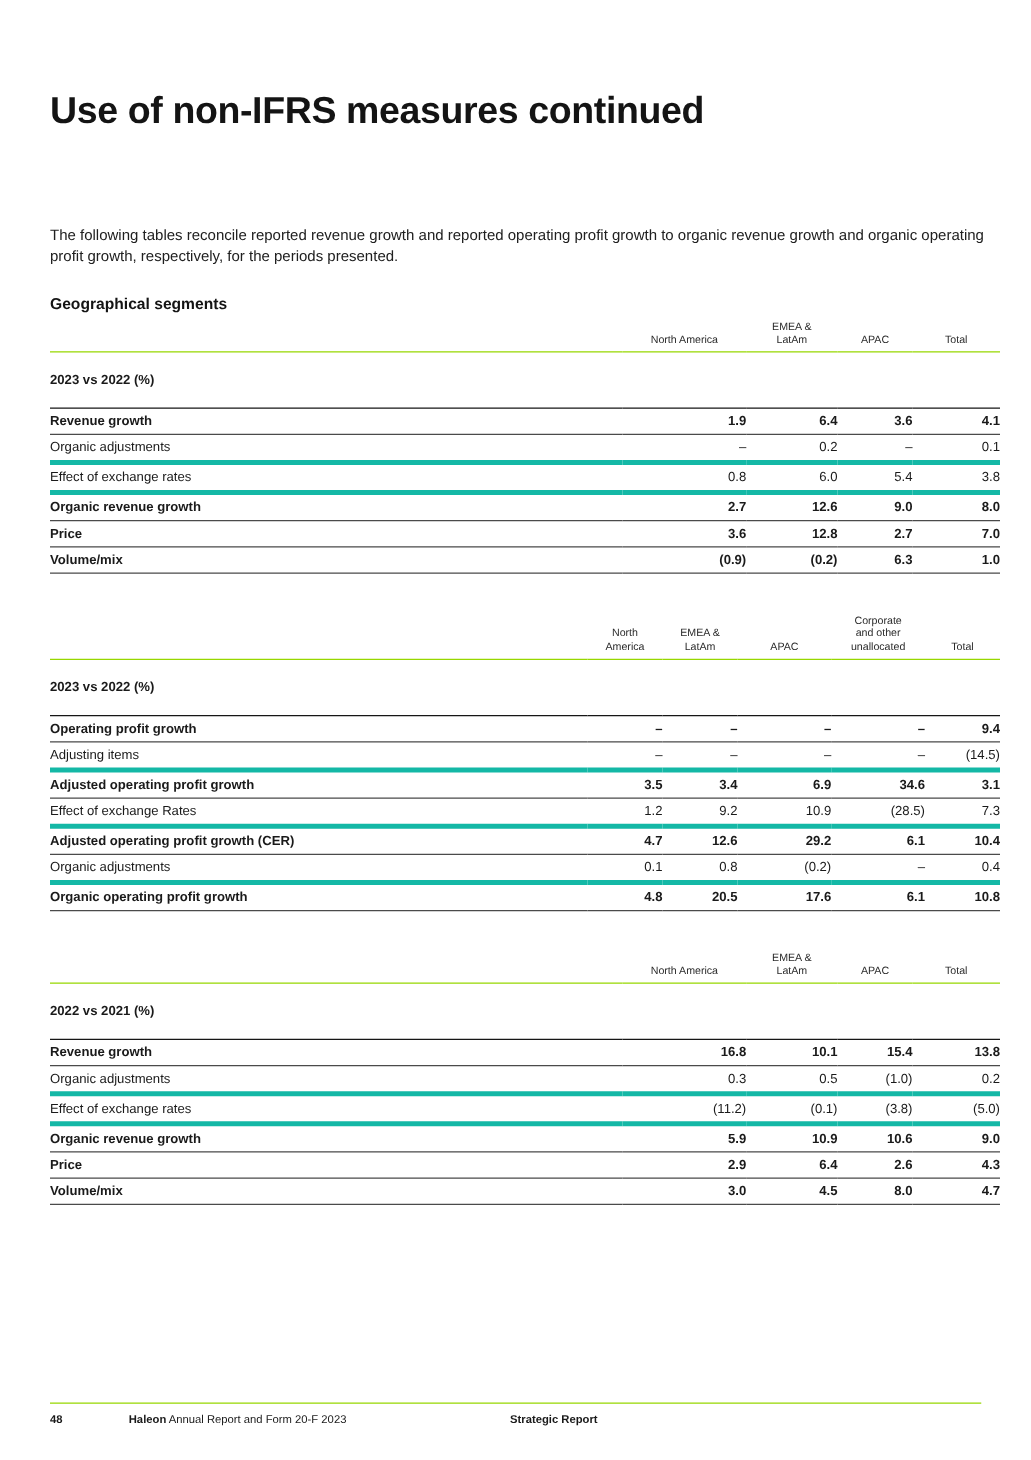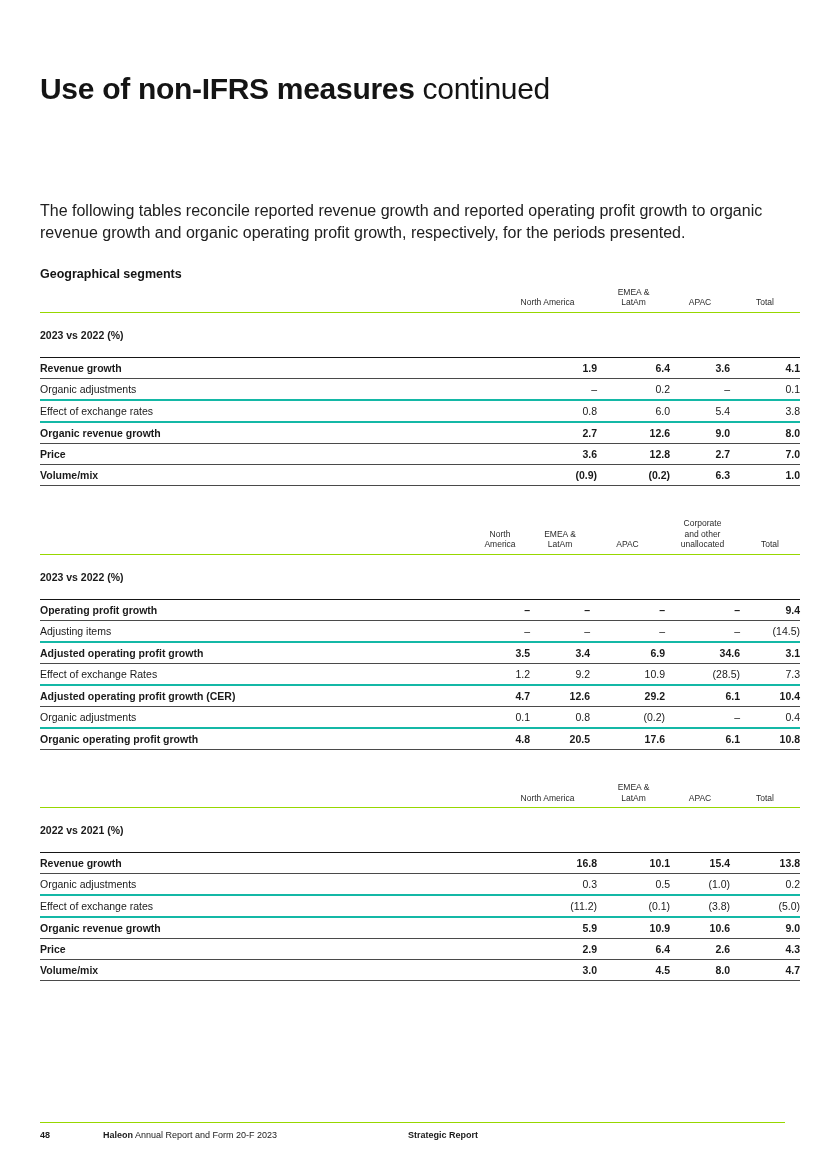--- a/index.html
+++ b/index.html
@@ -20,25 +20,25 @@
     padding: 0 40px;
   }
   h1.page-title {
     margin-top: 72px;
     font-size: 30px;
     letter-spacing: -0.3px;
     font-weight: normal;
     color: #141414;
   }
   h1.page-title .t-bold { font-weight: bold; }
-  h1.page-title .t-light { font-weight: normal; }
+  h1.page-title .t-light { font-weight: bold; }
   p.intro {
-    margin-top: 94px;
+    margin-top: 74px;
     width: 748px;
-    font-size: 16px;
+    font-size: 12px;
     line-height: 1.4;
     color: #202020;
   }
   h2.section-heading {
     margin-top: 22px;
     font-size: 12.5px;
     font-weight: bold;
     color: #141414;
   }
   .tables-container { margin-top: 6px; }
@@ -67,21 +67,21 @@
   tr.col-header-row th:first-child { text-align: left; }
   tr.period-row th {
     text-align: left;
     font-weight: bold;
     padding: 16px 0;
     border-bottom: 1.2px solid #161616;
   }
   tbody td { padding: 4px 0; }
   td.row-label { text-align: left; }
   td.cell-value { text-align: right; }
-  tr.normal-row td { border-bottom: 2px solid #14b8a6; font-weight: normal; }
+  tr.normal-row td { border-bottom: 4px solid #14b8a6; font-weight: normal; }
   tr.bold-row td { border-bottom: 1px solid #4a4a4a; font-weight: bold; }
 
   
   .t1 tr.col-header-row th:nth-child(1), .t3 tr.col-header-row th:nth-child(1) { width: 458px; }
   .t1 tr.col-header-row th:nth-child(2), .t3 tr.col-header-row th:nth-child(2) { width: 99px; }
   .t1 tr.col-header-row th:nth-child(3), .t3 tr.col-header-row th:nth-child(3) { width: 73px; }
   .t1 tr.col-header-row th:nth-child(4), .t3 tr.col-header-row th:nth-child(4) { width: 60px; }
   .t1 tr.col-header-row th:nth-child(5), .t3 tr.col-header-row th:nth-child(5) { width: 70px; }
   
   .t2 tr.col-header-row th:nth-child(1) { width: 430px; }

